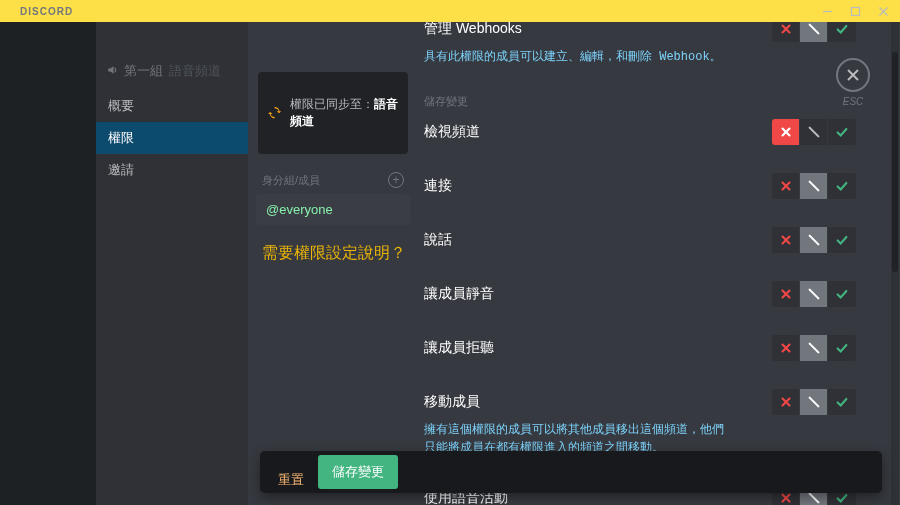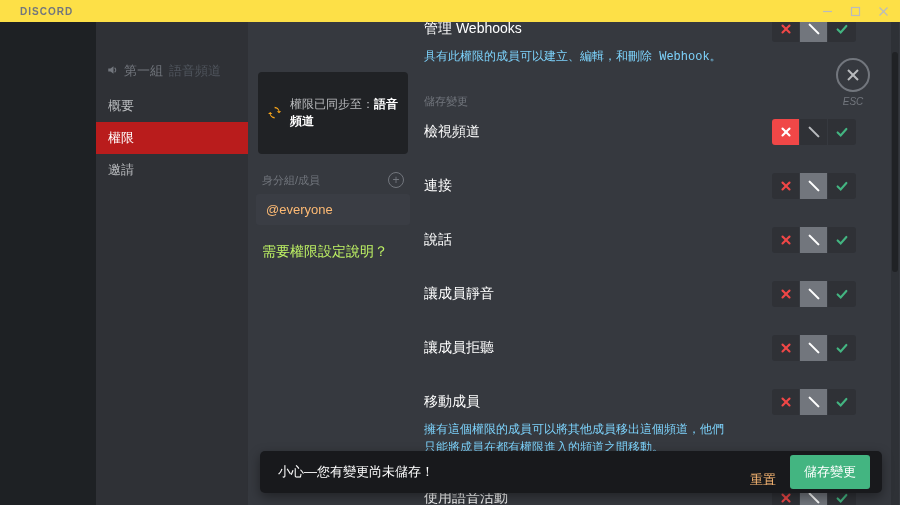--- a/index.html
+++ b/index.html
@@ -9,30 +9,30 @@
   .win-ctrls { display:flex; gap:2px; }
   .win-btn { width:26px; height:18px; display:flex; align-items:center; justify-content:center; color:#b9bbbe; }
   .win-btn svg{width:11px;height:11px;}
   .app { display:flex; height:calc(100% - 22px); }
   .gutter { width:96px; background:#1e2124; }
   .sidebar { width:152px; background:#2f3136; padding-top:36px; }
   .side-head { display:flex; align-items:center; gap:6px; color:#72767d; font-size:13px; padding:4px 10px 10px; }
   .side-head .vol svg{width:12px;height:12px;}
   .side-head .fade{color:#4f545c;}
   .side-item { padding:7px 12px; font-size:13px; color:#b9bbbe; cursor:pointer; }
-  .side-item.active { background:#b91c1c; color:#fff; }
+  .side-item.active { background:#0c4a6e; color:#fff; }
   .side-item.danger { color:#f04747; margin-top:22px; }
   .midcol { width:170px; background:#36393f; display:flex; flex-direction:column; padding-top:50px; }
   .sync-row { background:#202225; margin:0 10px 18px; padding:24px 10px; display:flex; align-items:center; gap:8px; border-radius:4px; font-size:12px; color:#b9bbbe; }
   .sync-row svg{width:14px;height:14px;flex-shrink:0;}
   .sync-row b{color:#fff;font-weight:600;}
   .roles-head { display:flex; justify-content:space-between; align-items:flex-end; padding:0 14px 6px; color:#72767d; font-size:11px; }
   .roles-head .plus{width:16px;height:16px;border:1px solid #72767d;border-radius:50%;display:flex;align-items:center;justify-content:center;font-size:12px;}
-  .role-item { background:#3a3d44; margin:0 8px; padding:8px 10px; color:#fdba74; font-size:13px; border-radius:3px; }
-  .help-link { color:#bef264; font-size:14px; padding:18px 10px 0 14px; }
+  .role-item { background:#3a3d44; margin:0 8px; padding:8px 10px; color:#86efac; font-size:13px; border-radius:3px; }
+  .help-link { color:#eab308; font-size:16px; padding:18px 10px 0 14px; }
   .main { flex:1; background:#36393f; position:relative; overflow:hidden; }
   .esc { position:absolute; top:36px; right:30px; text-align:center; color:#b9bbbe; cursor:pointer;font-style:italic;}
   .esc .ring{width:34px;height:34px;border:2px solid #72767d;border-radius:50%;display:flex;align-items:center;justify-content:center;margin:0 auto 4px;}
   .esc .ring svg{width:16px;height:16px;}
   .esc-label{font-size:10px;color:#72767d;}
   .perm-scroll{position:absolute;left:0;right:4px;top:0;bottom:0;overflow:hidden;padding:0 40px 0 6px;}
   .perm-block{margin-bottom:28px;}
   .perm-title{color:#fff;font-size:14px;font-weight:400;display:flex;justify-content:space-between;align-items:center;}
   .perm-desc{color:#7dd3fc;font-size:12px;line-height:1.5;margin-top:6px;max-width:310px;font-family:Liberation Mono, monospace;}
   .section-label{color:#72767d;font-size:11px;margin:14px 0 10px;}
@@ -313,16 +313,15 @@
           </div>
         </div>
       </div>
     <div class="scrollbar">
         <div class="thumb"></div>
       </div>
   </div>
 </div>
 
 <div class="saveprompt">
-  <div class="msg">小心—您有變更尚未儲存！</div>
   <div class="reset">重置</div>
   <div class="savebtn">儲存變更</div>
 </div>
 
 </body></html>

